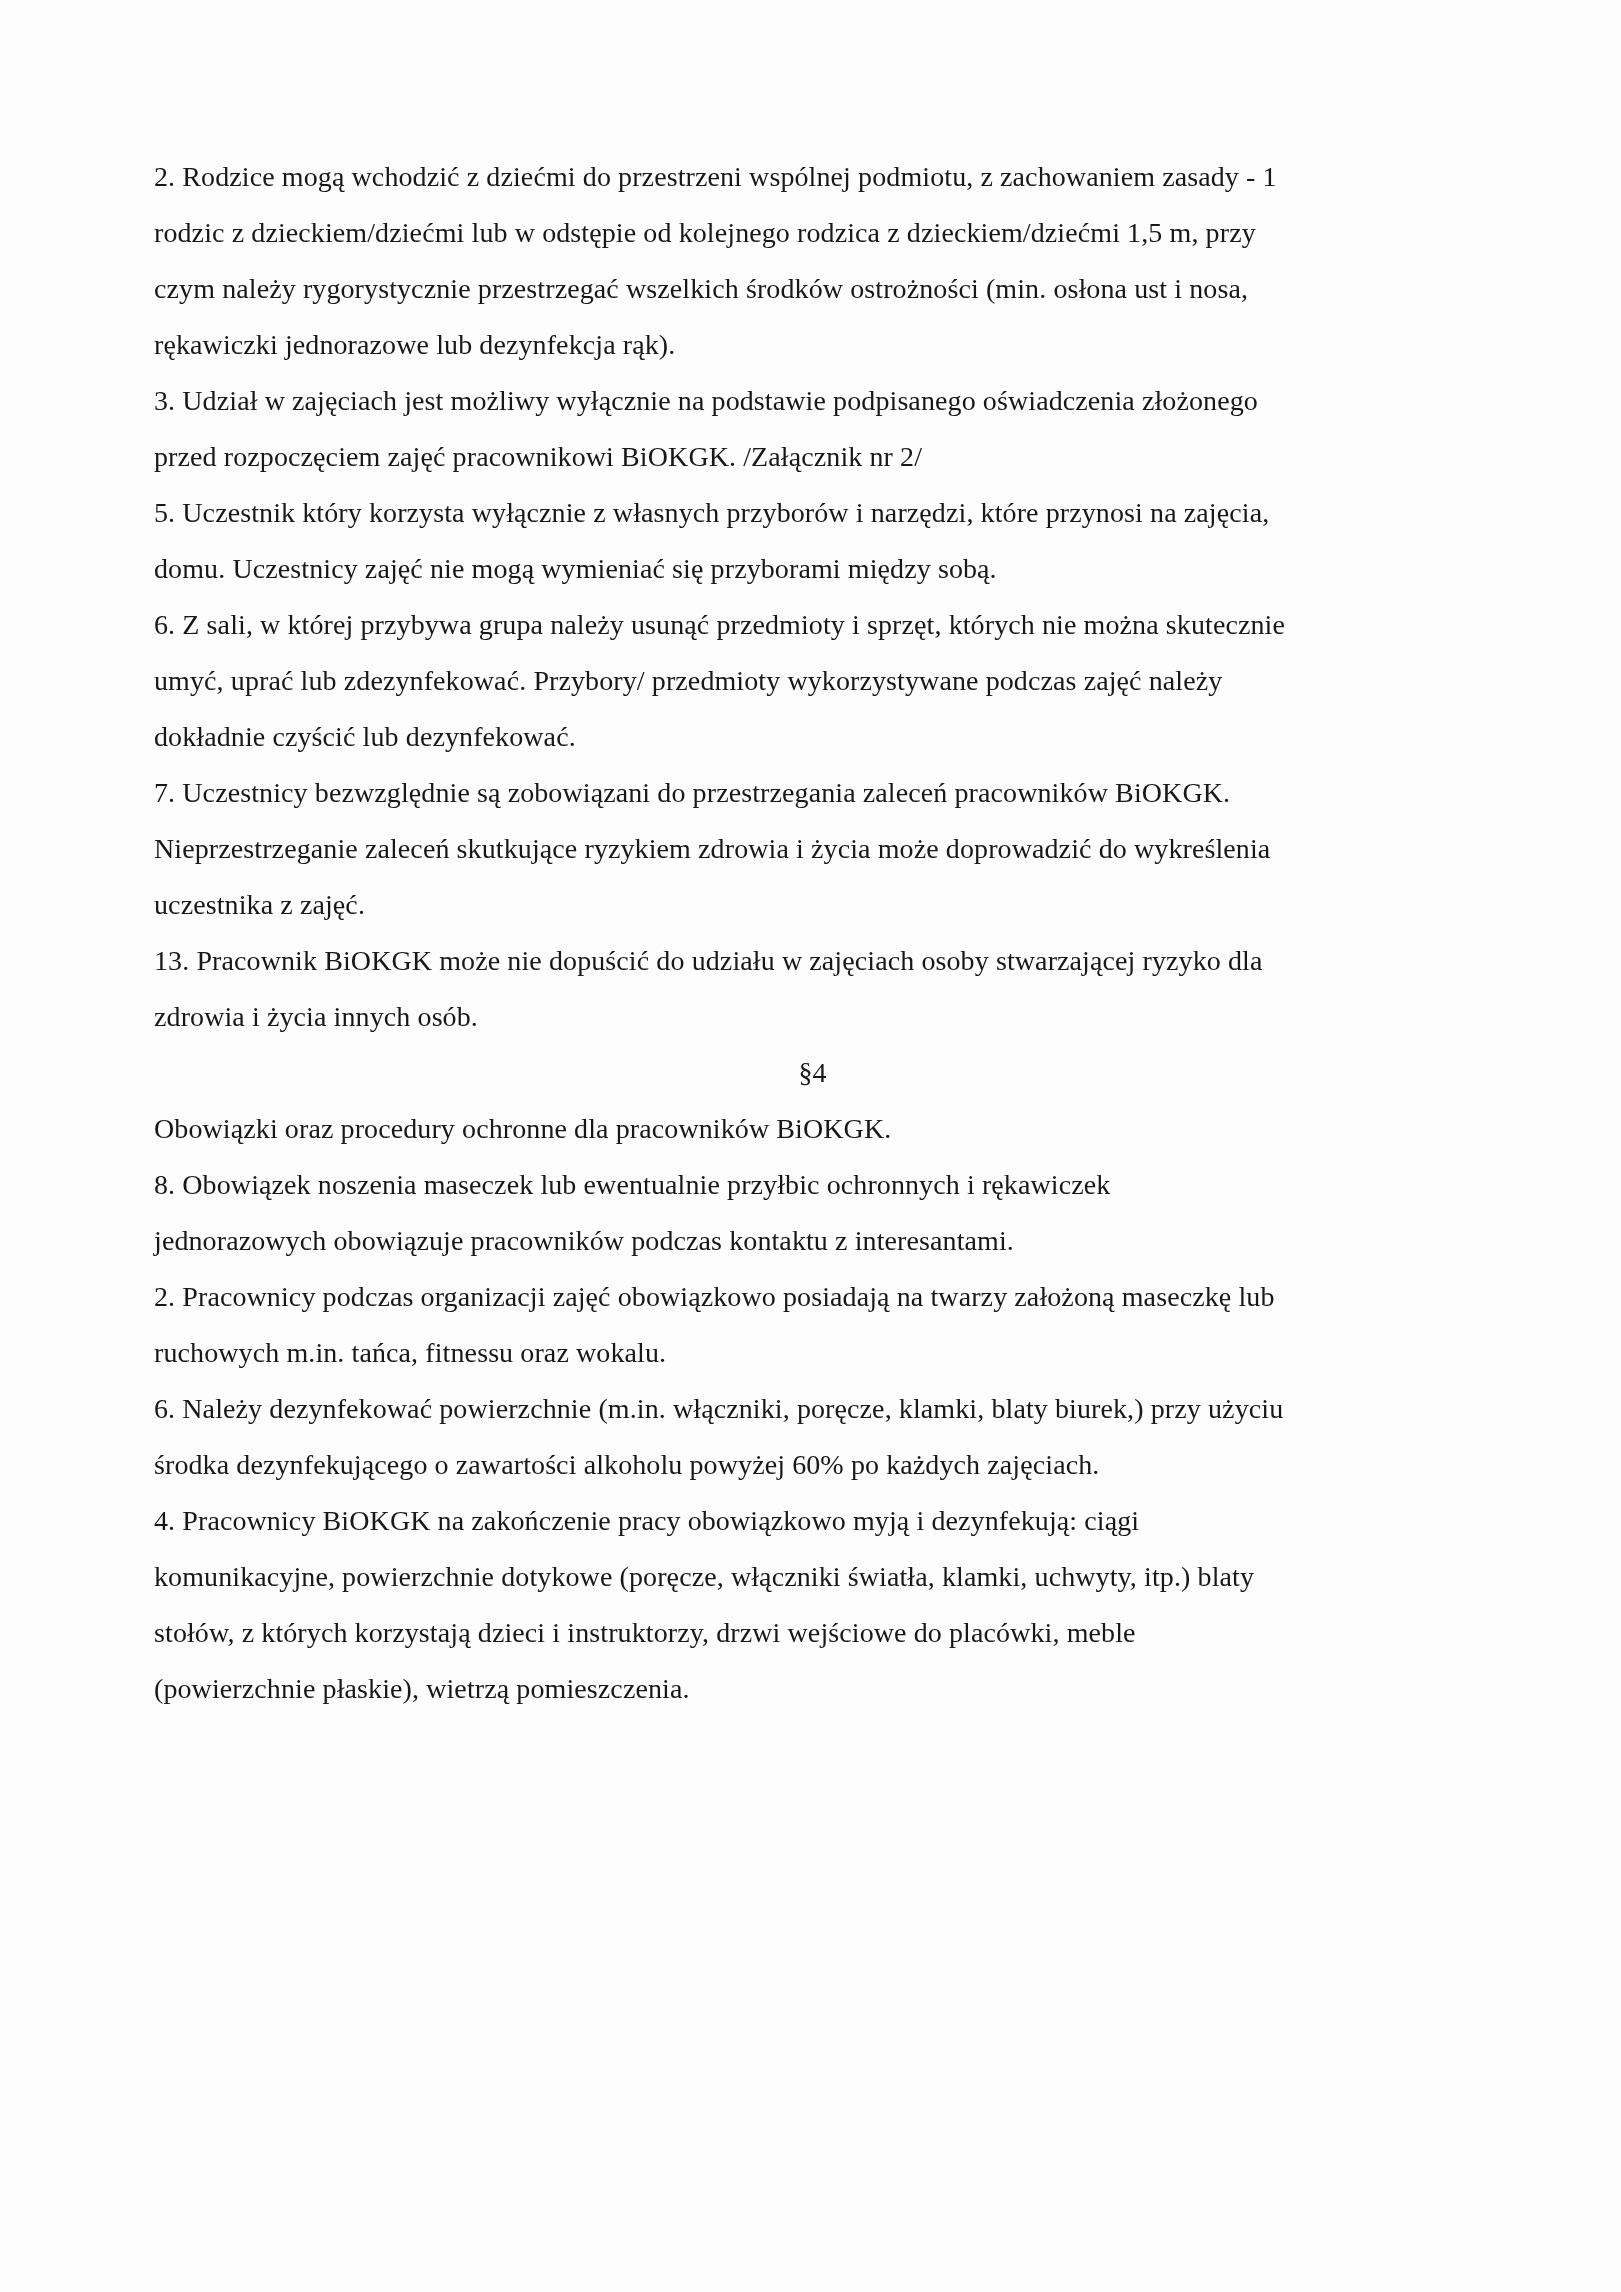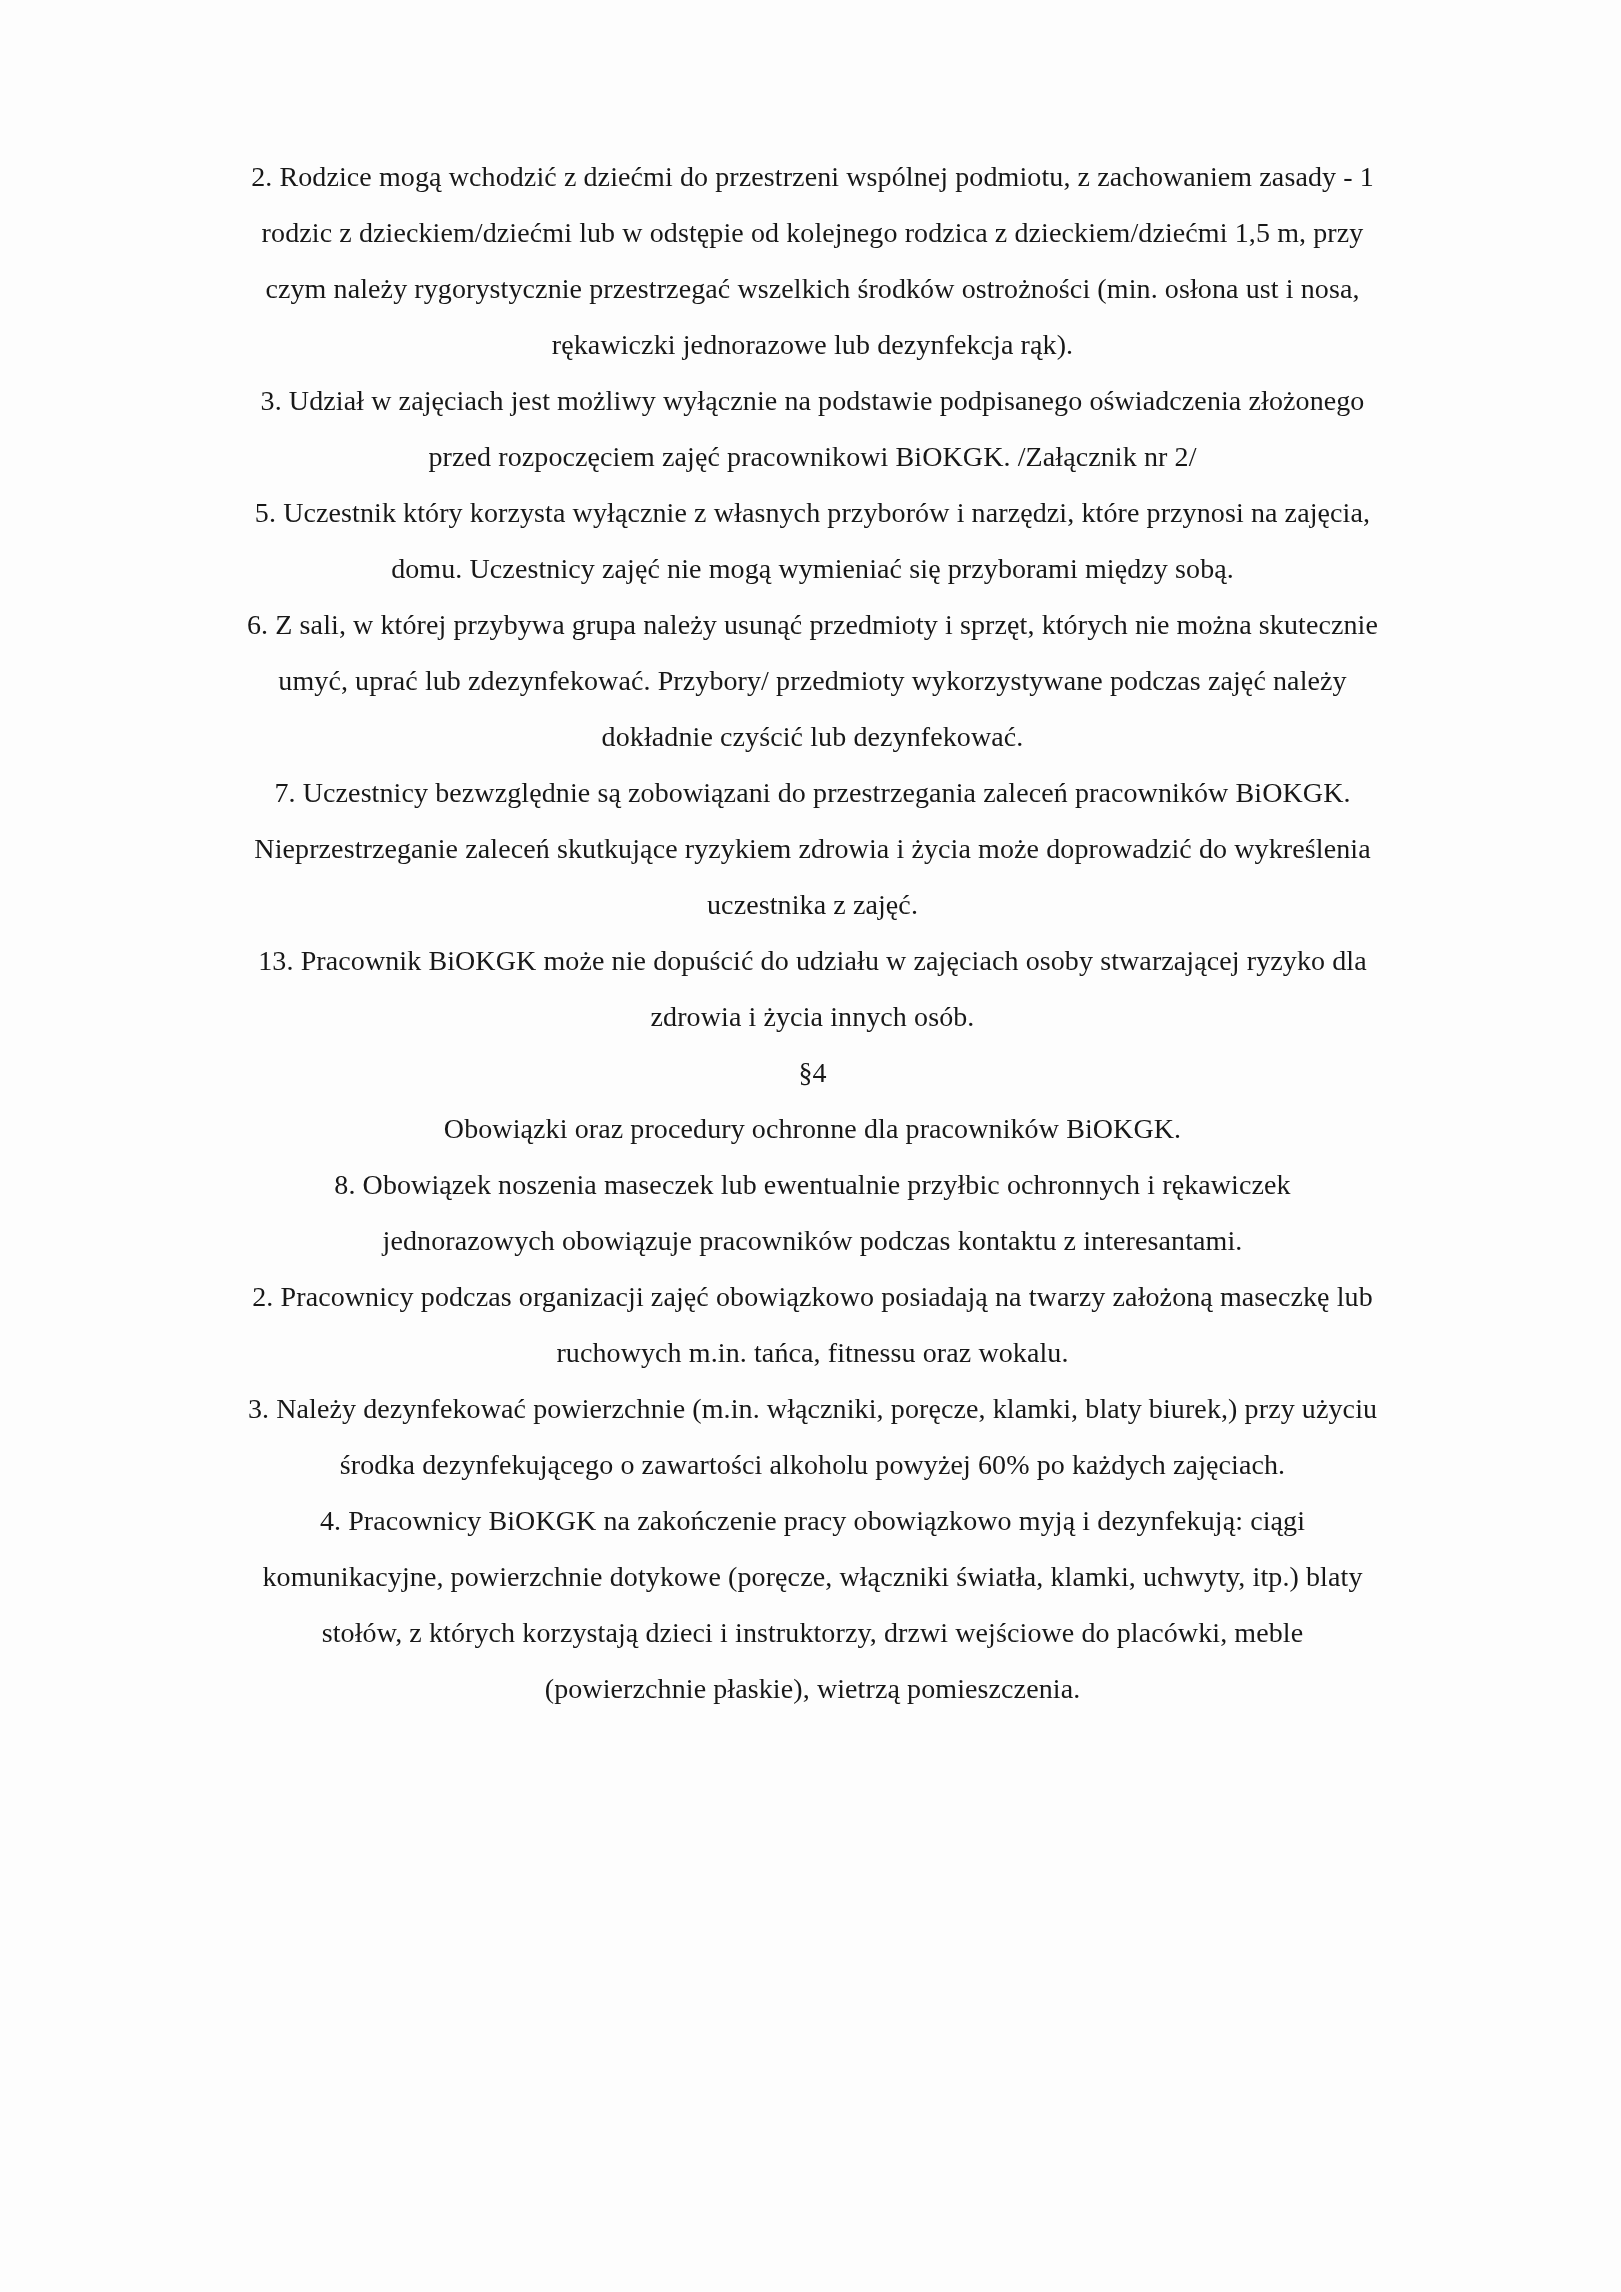--- a/index.html
+++ b/index.html
@@ -25,21 +25,20 @@
   .block {
     margin: 0;
     padding: 0;
   }
   .line {
     font-size: 28px;
     line-height: 56px;
     height: 56px;
     white-space: nowrap;
     letter-spacing: 0.1px;
-    text-align: center;
   }
   .block.center .line {
     text-align: center;
     white-space: normal;
   }
 </style>
 </head>
 <body>
 
 <div class="page">
@@ -80,21 +79,21 @@
       </div>
       <div class="block">
         <div class="line">8. Obowiązek noszenia maseczek lub ewentualnie przyłbic ochronnych i rękawiczek</div>
         <div class="line">jednorazowych obowiązuje pracowników podczas kontaktu z interesantami.</div>
       </div>
       <div class="block">
         <div class="line">2. Pracownicy podczas organizacji zajęć obowiązkowo posiadają na twarzy założoną maseczkę lub</div>
         <div class="line">ruchowych m.in. tańca, fitnessu oraz wokalu.</div>
       </div>
       <div class="block">
-        <div class="line">3. Należy dezynfekować powierzchnie (m.in. włączniki, poręcze, klamki, blaty biurek,) przy użyciu</div>
+        <div class="line">6. Należy dezynfekować powierzchnie (m.in. włączniki, poręcze, klamki, blaty biurek,) przy użyciu</div>
         <div class="line">środka dezynfekującego o zawartości alkoholu powyżej 60% po każdych zajęciach.</div>
       </div>
       <div class="block">
         <div class="line">4. Pracownicy BiOKGK na zakończenie pracy obowiązkowo myją i dezynfekują: ciągi</div>
         <div class="line">komunikacyjne, powierzchnie dotykowe (poręcze, włączniki światła, klamki, uchwyty, itp.) blaty</div>
         <div class="line">stołów, z których korzystają dzieci i instruktorzy, drzwi wejściowe do placówki, meble</div>
         <div class="line">(powierzchnie płaskie), wietrzą pomieszczenia.</div>
       </div>
     </div>
 </div>

